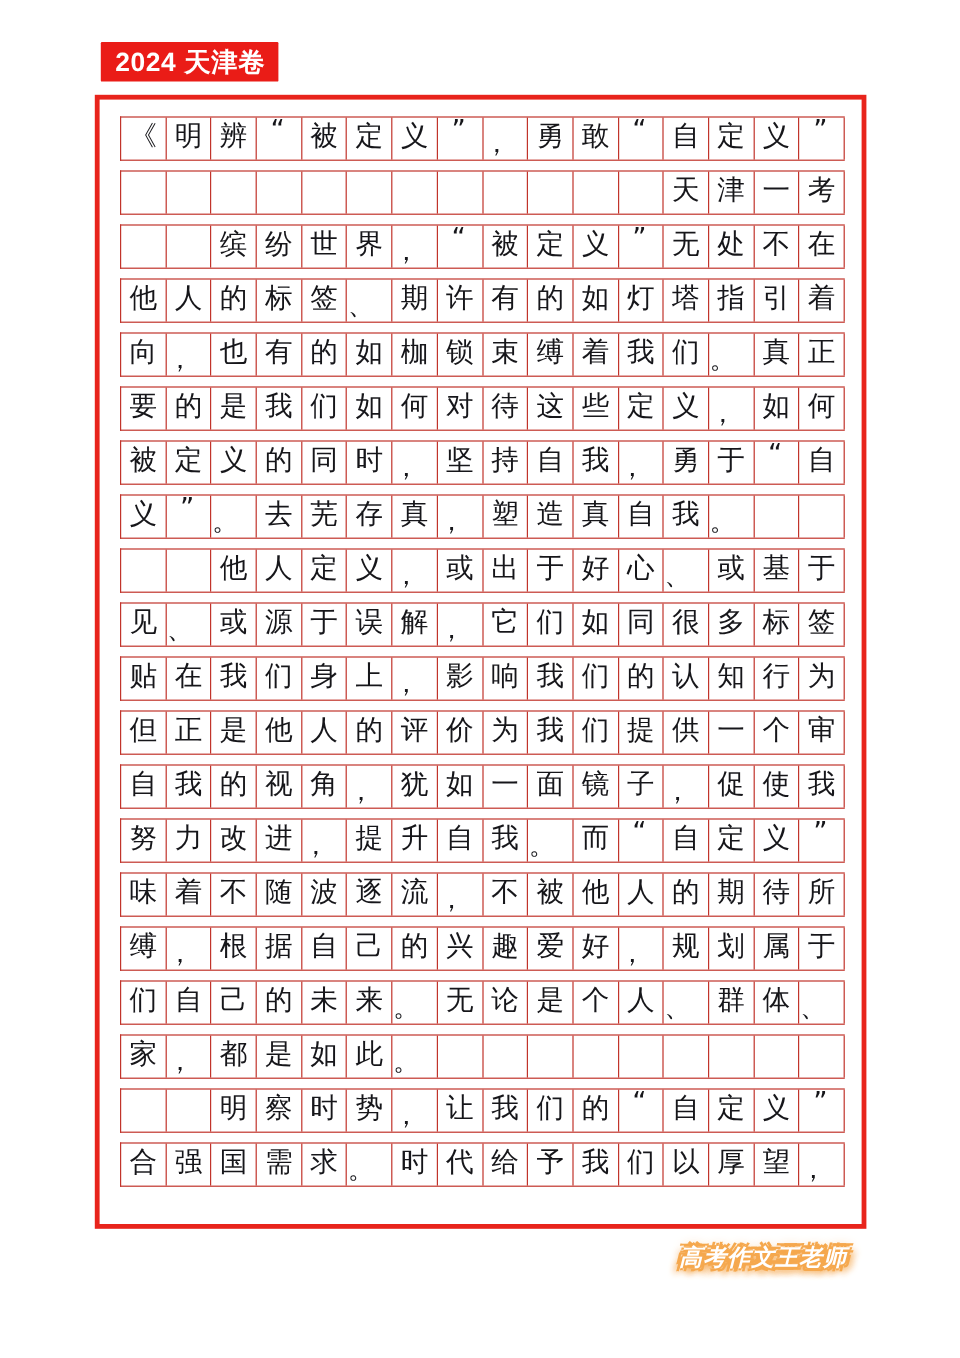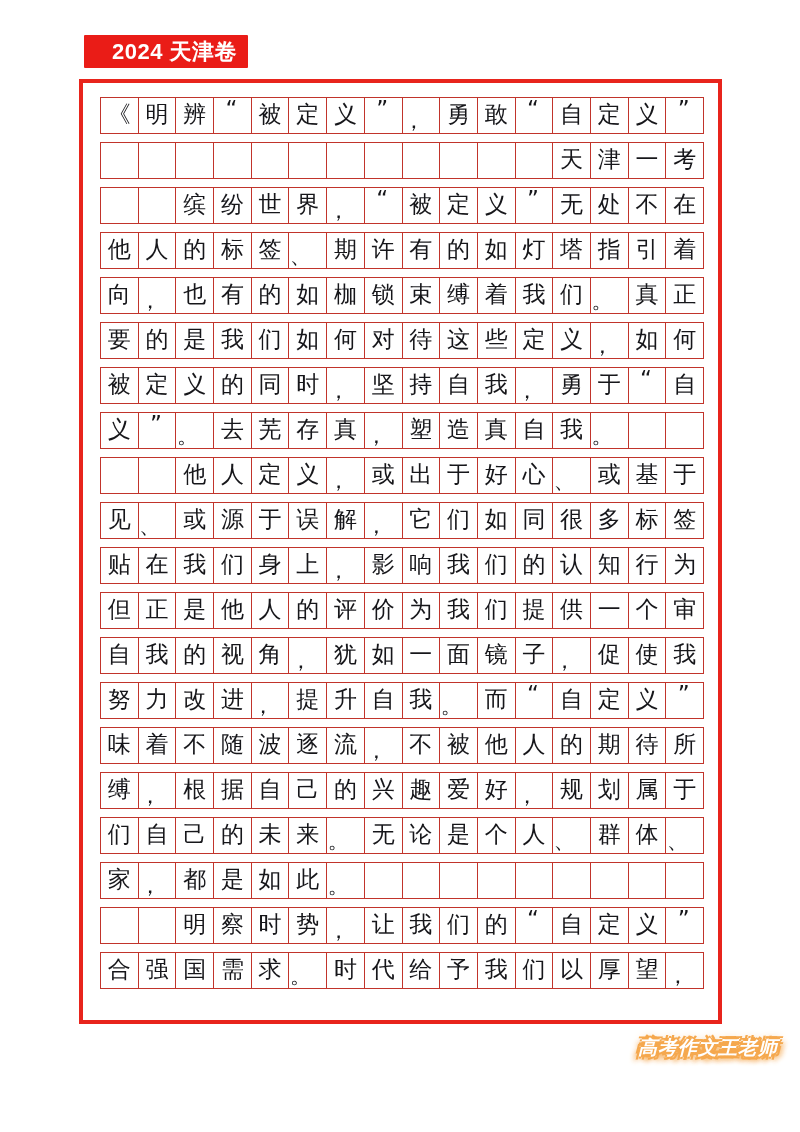--- a/index.html
+++ b/index.html
@@ -25,21 +25,21 @@
     height: 78px;
   }
   .exam-badge {
     position: absolute;
     left: 84px;
     top: 35px;
     height: 33px;
     background: var(--badge-bg, #ea1c17);
     display: flex;
     align-items: center;
-    padding: 0 11px 0 28px;
+    padding: 0 11px 0 12px;
     box-sizing: border-box;
     border-radius: 1px;
   }
   .exam-badge .badge-text {
     color: #ffffff;
     font-size: 22px;
     font-weight: bold;
     letter-spacing: 0.5px;
     line-height: 1;
     white-space: nowrap;
@@ -102,27 +102,27 @@
     font-size: 22px;
     transform: translate(-7px, 5px);
   }
   .grid-cell.punct-top .glyph {
     transform: translate(-1px, -6px);
   }
 
   
   .watermark {
     position: absolute;
-    left: 578px;
+    left: 566px;
     top: 1028px;
     width: 200px;
     height: 40px;
     display: flex;
     align-items: center;
-    justify-content: flex-end;
+    justify-content: flex-start;
   }
   .watermark .wm-text {
     font-size: 19px;
     font-weight: bold;
     font-style: italic;
     color: #ffffff;
     letter-spacing: 1px;
     white-space: nowrap;
     text-shadow:
        2px 0 0 var(--wm-color, #f5a84e),

